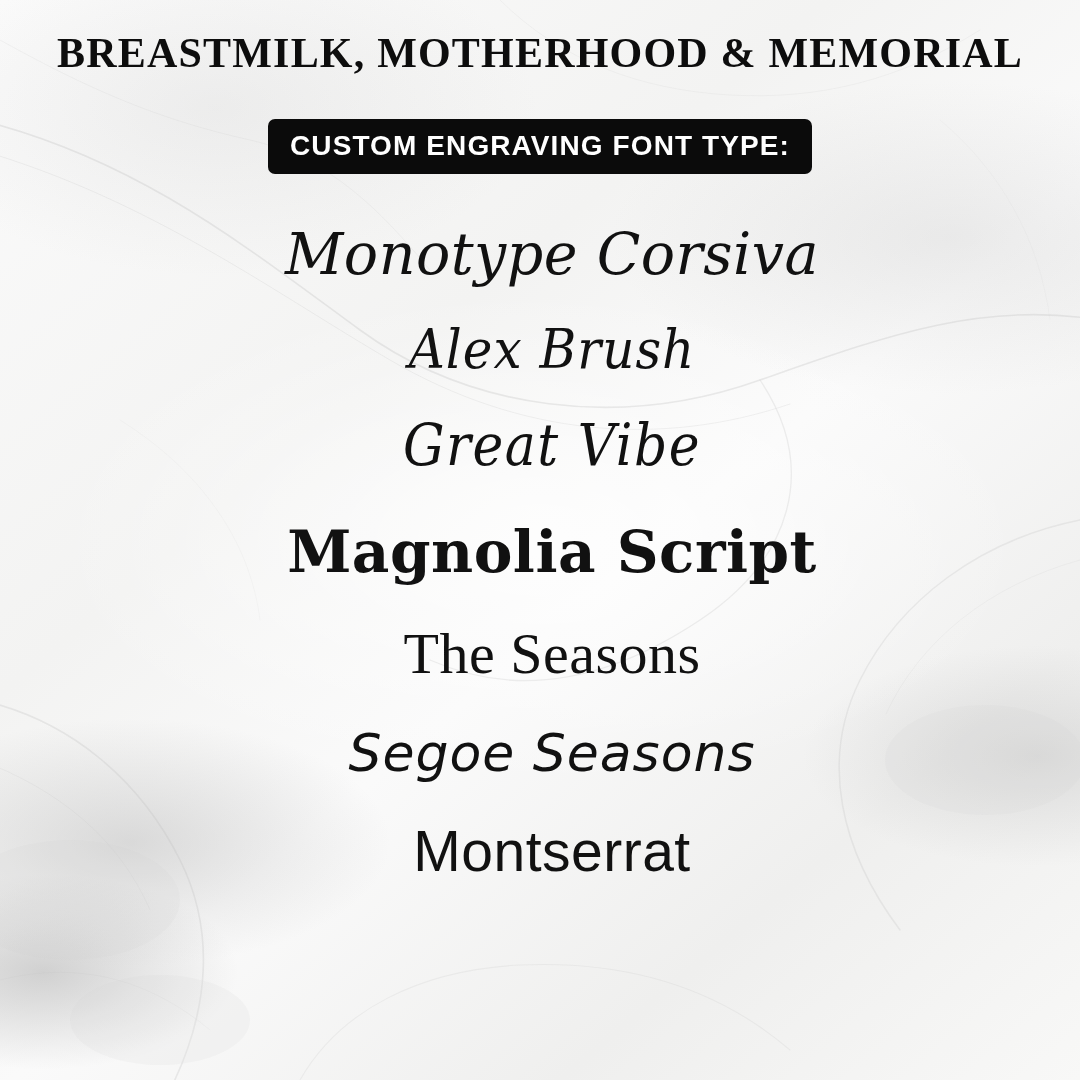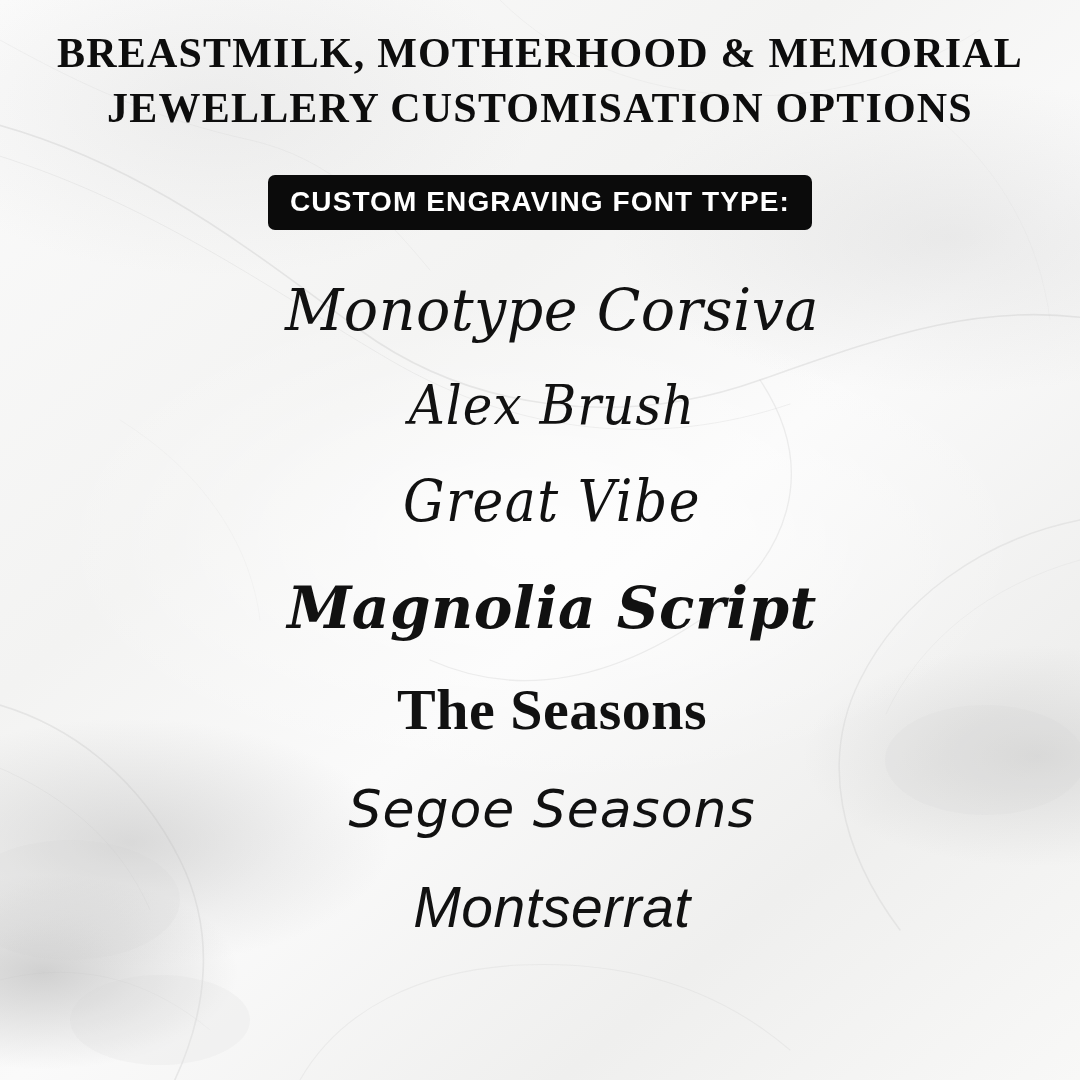--- a/index.html
+++ b/index.html
@@ -120,47 +120,45 @@
     font-family: "DejaVu Serif", serif;
     font-style: italic;
     font-weight: 400;
     font-size: 52px;
     letter-spacing: 1.5px;
     transform: scaleY(1.12);
     margin-top: 44px;
   }
   .s-magnolia {
     font-family: "DejaVu Serif", serif;
-    font-style: italic;
     font-weight: 700;
     font-size: 58px;
     letter-spacing: 0.5px;
     margin-top: 52px;
   }
   .s-seasons {
     font-family: "Liberation Serif", serif;
-    font-weight: 700;
+    font-weight: 400;
     font-size: 58px;
     letter-spacing: 0.5px;
     margin-top: 44px;
   }
   .s-segoe {
     font-family: "DejaVu Sans", sans-serif;
     font-style: italic;
     font-size: 52px;
     letter-spacing: 1px;
     margin-top: 44px;
   }
   .s-montserrat {
     font-family: "Liberation Sans", sans-serif;
     font-weight: 400;
     font-size: 57px;
     letter-spacing: 0.5px;
     margin-top: 44px;
-    font-style: italic;
   }
 </style>
 </head>
 <body>
 
 <div class="canvas">
 
   <div class="marble"></div>
 
   <svg class="veins" width="1080" height="1080" viewBox="0 0 1080 1080" preserveAspectRatio="none">
@@ -183,21 +181,20 @@
       <ellipse cx="70" cy="900" rx="110" ry="60"></ellipse>
       <ellipse cx="985" cy="760" rx="100" ry="55"></ellipse>
       <ellipse cx="160" cy="1020" rx="90" ry="45"></ellipse>
     </g>
   </svg>
 
   <div class="content">
 
     <div class="title">
       <span class="line">BREASTMILK, MOTHERHOOD &amp; MEMORIAL</span>
-      <span class="line">JEWELLERY CUSTOMISATION OPTIONS</span>
     </div>
 
     <div class="badge-wrap">
       <div class="badge">CUSTOM ENGRAVING FONT TYPE:</div>
     </div>
 
     <div class="font-list">
       <div class="font-item s-monotype">Monotype Corsiva</div>
       <div class="font-item s-alex">Alex Brush</div>
       <div class="font-item s-greatvibe">Great Vibe</div>

